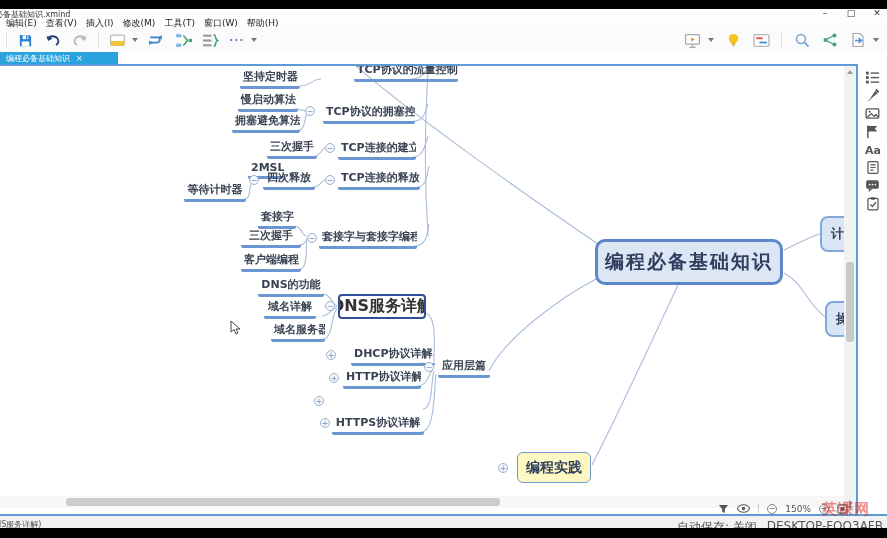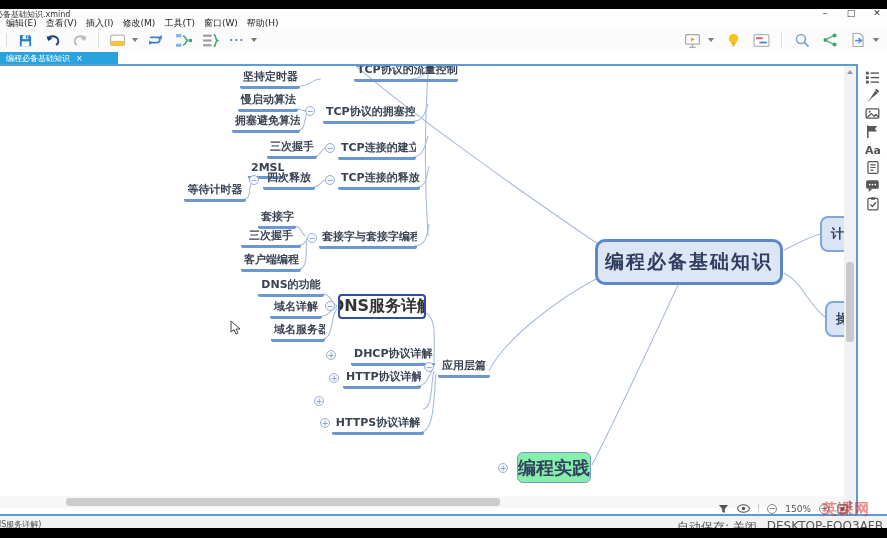--- a/index.html
+++ b/index.html
@@ -38,22 +38,22 @@
          font-size:11px;font-weight:600;color:#3a4354;padding:0 3px 2px 3px;white-space:nowrap;overflow:hidden;box-sizing:border-box;}
   .bnode-selected{position:absolute;background:#fff;border:2px solid #2e4d9b;border-radius:4px;
          font-size:16px;font-weight:700;color:#333;display:flex;align-items:center;justify-content:center;
          white-space:nowrap;overflow:hidden;box-sizing:border-box;}
   .central{position:absolute;background:#dce6f5;border:3px solid #5c88c9;border-radius:10px;
          font-size:19px;font-weight:700;color:#2f3e5e;letter-spacing:2px;display:flex;align-items:center;justify-content:center;
          white-space:nowrap;overflow:hidden;box-sizing:border-box;}
   .rbox{position:absolute;background:#d9e4f4;border:2px solid #82a8da;border-radius:8px;
          font-size:13px;font-weight:600;color:#33415e;display:flex;align-items:center;justify-content:flex-start;
          padding-left:9px;white-space:nowrap;overflow:hidden;box-sizing:border-box;}
-  .pbox{position:absolute;background:#86efac;border:1.5px solid #6f99cf;border-radius:6px;
-         font-size:18px;font-weight:600;color:#33415e;display:flex;align-items:center;justify-content:center;
+  .pbox{position:absolute;background:#fef9c3;border:1.5px solid #6f99cf;border-radius:6px;
+         font-size:14px;font-weight:600;color:#33415e;display:flex;align-items:center;justify-content:center;
          white-space:nowrap;overflow:hidden;box-sizing:border-box;}
   .expico{position:absolute;width:10px;height:10px;border:1px solid #9db2cf;border-radius:50%;background:#f5f8fc;
          color:#7890b3;font-size:8px;line-height:9px;text-align:center;box-sizing:border-box;}
   
   .vscroll{position:absolute;right:0;top:0;width:12px;height:448px;background:#f2f2f2;}
   .vthumb{position:absolute;left:2px;top:196px;width:8px;height:80px;background:#c9c9c9;border-radius:3px;}
   .hscroll{position:absolute;left:0;top:430px;width:844px;height:12px;background:#f7f7f7;}
   .hthumb{position:absolute;left:66px;top:2px;width:434px;height:8px;background:#cccccc;border-radius:3px;}
   .tri{width:0;height:0;position:absolute;}
   .tri-up{left:3px;top:4px;border-left:3px solid transparent;border-right:3px solid transparent;border-bottom:4px solid #9a9a9a;}
@@ -256,21 +256,21 @@
     <div class="unode" style="left:338px;top:74px;width:78px;">TCP连接的建立</div>
     <div class="unode" style="left:248px;top:95px;width:36px;">2MSL</div>
     <div class="unode" style="left:184px;top:116px;width:62px;">等待计时器</div>
     <div class="unode" style="left:263px;top:104px;width:52px;">四次释放</div>
     <div class="unode" style="left:338px;top:104px;width:82px;">TCP连接的释放</div>
     <div class="unode" style="left:258px;top:143px;width:38px;">套接字</div>
     <div class="unode" style="left:241px;top:162px;width:60px;">三次握手</div>
     <div class="unode" style="left:241px;top:186px;width:60px;">客户端编程</div>
     <div class="unode" style="left:319px;top:163px;width:98px;">套接字与套接字编程</div>
     <div class="unode" style="left:258px;top:211px;width:66px;">DNS的功能</div>
-    <div class="unode" style="left:264px;top:233px;width:52px;margin-left:6px;">域名详解</div>
+    <div class="unode" style="left:264px;top:233px;width:52px;">域名详解</div>
     <div class="unode" style="left:271px;top:256px;width:54px;">域名服务器</div>
     <div class="bnode-selected" style="left:338px;top:228px;width:88px;height:25px;">DNS服务详解</div>
     <div class="unode" style="left:351px;top:280px;width:84px;">DHCP协议详解</div>
     <div class="unode" style="left:343px;top:303px;width:78px;">HTTP协议详解</div>
     <div class="unode" style="left:438px;top:292px;width:52px;">应用层篇</div>
     <div class="unode" style="left:332px;top:349px;width:92px;">HTTPS协议详解</div>
 
     <div class="central" style="left:595px;top:173px;width:188px;height:46px;">编程必备基础知识</div>
     <div class="rbox" style="left:820px;top:150px;width:70px;height:36px;">计算</div>
     <div class="rbox" style="left:825px;top:235px;width:70px;height:36px;">操作</div>

